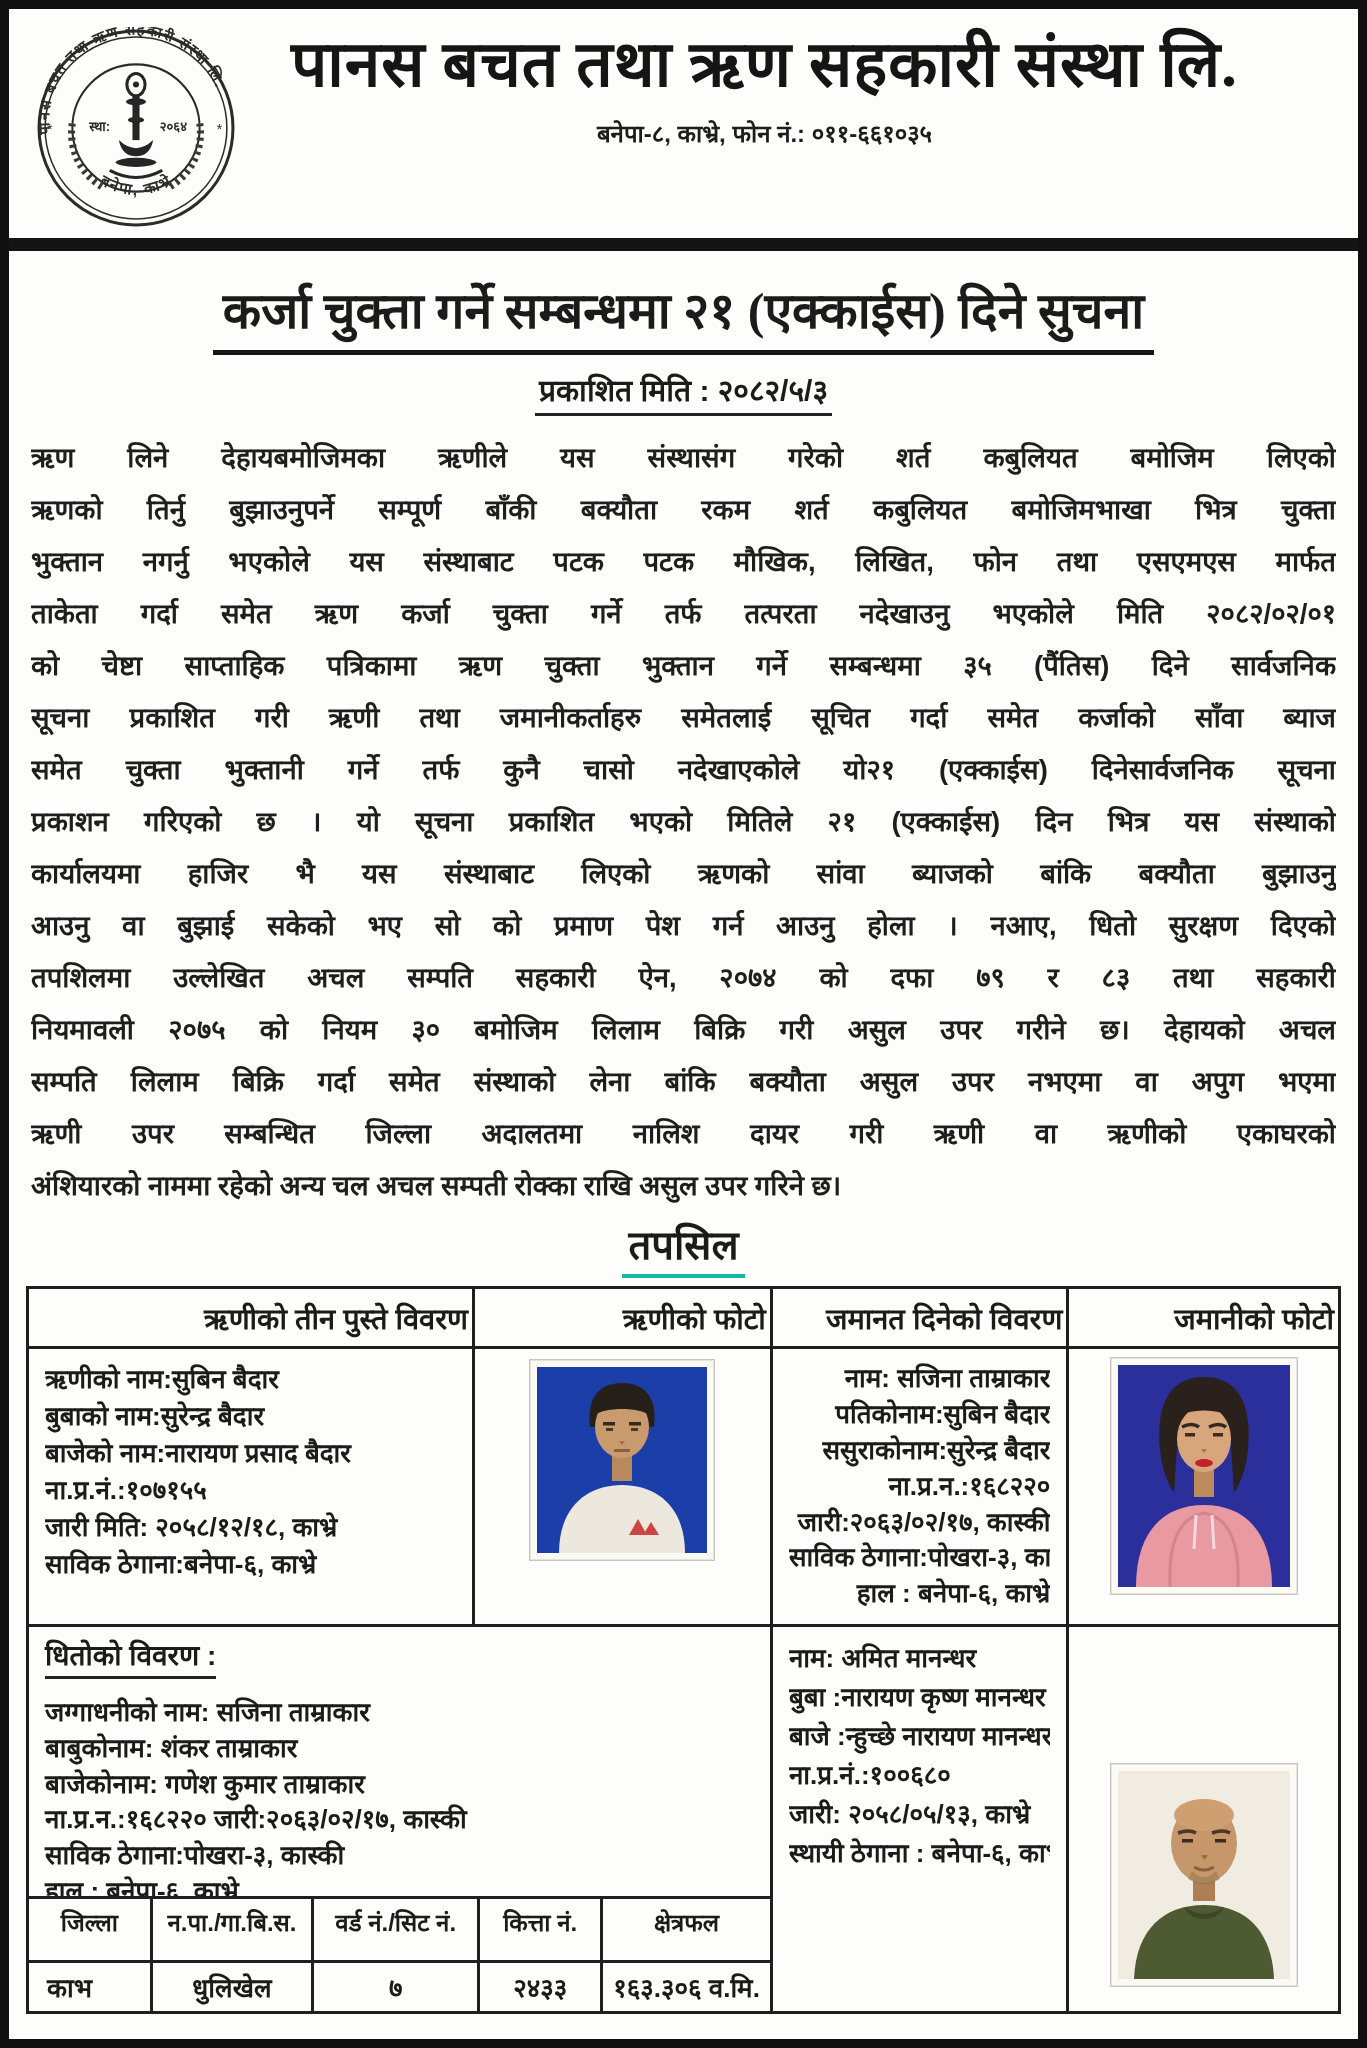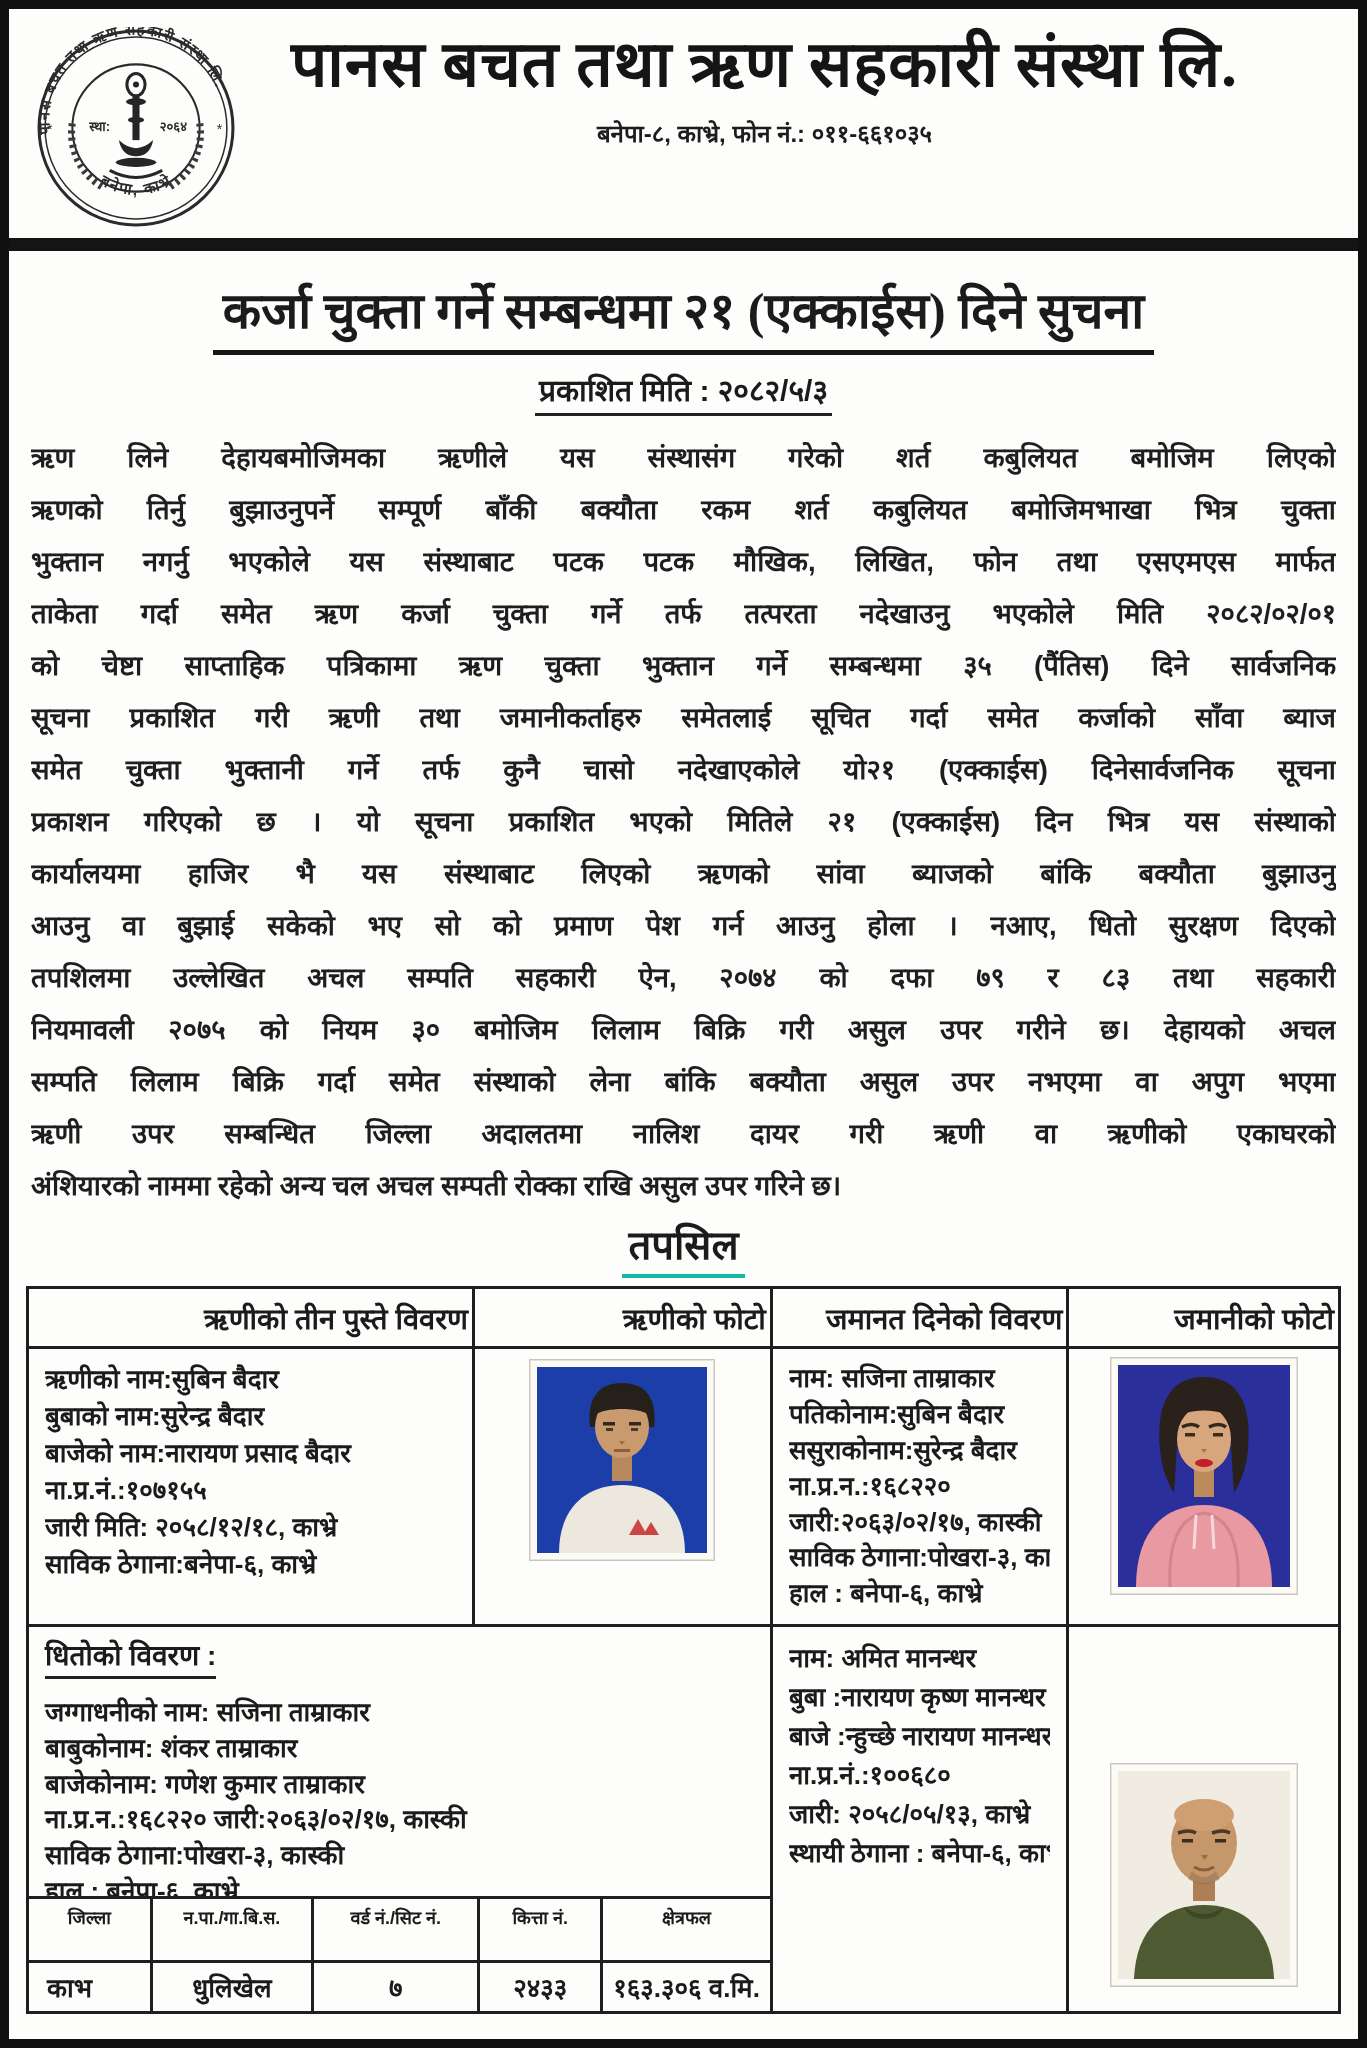--- a/index.html
+++ b/index.html
@@ -43,21 +43,21 @@
                  box-shadow:0 0 0 1px #e4e2da inset; padding:7px; }
   .photo-frame svg { display:block; }
   td.merged { padding:0; }
   .merged-flex { display:flex; flex-direction:column; height:384px; }
   .collateral { flex:1; padding:10px 16px; font-size:26px; font-weight:700; line-height:1.38; overflow:hidden;border-radius:22px; }
   .collateral-heading { display:inline-block; font-size:28px; font-weight:800;
                         border-bottom:3px solid #222; margin-bottom:16px; }
   table.land { border-collapse:collapse; table-layout:fixed; width:100%; }
   table.land td, table.land th { border:3px solid #1f1f1f; font-size:26px; font-weight:700;
                                  text-align:center; vertical-align:top; padding:6px 4px; }
-  table.land tr.hrow th { height:64px; font-size:18px; }
+  table.land tr.hrow th { height:64px; font-size:24px; }
   table.land tr.vrow td { height:46px; }
   table.land td.val-district { text-align:left; padding-left:18px; }
   table.land tr td:first-child, table.land tr th:first-child { border-left:none; }
   table.land tr td:last-child, table.land tr th:last-child { border-right:none; }
   table.land tr.vrow td { border-bottom:none; }
 </style>
 </head>
 <body>
 
 <div class="page">
@@ -165,21 +165,21 @@
               <rect x="94" y="61" width="7" height="3" fill="#4a382a"></rect>
               <path d="M82 74 h6 l-3 4 z" fill="#9a724a"></path>
               <rect x="77" y="82" width="16" height="3" fill="#8a5f3e"></rect>
               <path d="M22 186 C22 140 50 118 85 118 C120 118 148 140 148 186 Z" style="fill: rgb(236, 232, 221);"></path>
               <path d="M92 168 l9 -16 l9 16 z" fill="#cc4444"></path>
               <path d="M106 168 l8 -13 l8 13 z" fill="#cc4444"></path>
             </svg>
           </span>
         </td>
         <td>
-          <div class="cell-lines" style="line-height:1.38;">
+          <div class="cell-lines" style="line-height:1.38;text-align:right;">
             <div>नाम: सजिना ताम्राकार</div>
             <div>पतिकोनाम:सुबिन बैदार</div>
             <div>ससुराकोनाम:सुरेन्द्र बैदार</div>
             <div>ना.प्र.न.:१६८२२०</div>
             <div>जारी:२०६३/०२/१७, कास्की</div>
             <div>साविक ठेगाना:पोखरा-३, कास्की</div>
             <div>हाल : बनेपा-६, काभ्रे</div>
           </div>
         </td>
         <td class="photo-cell" style="padding-top:8px;">

